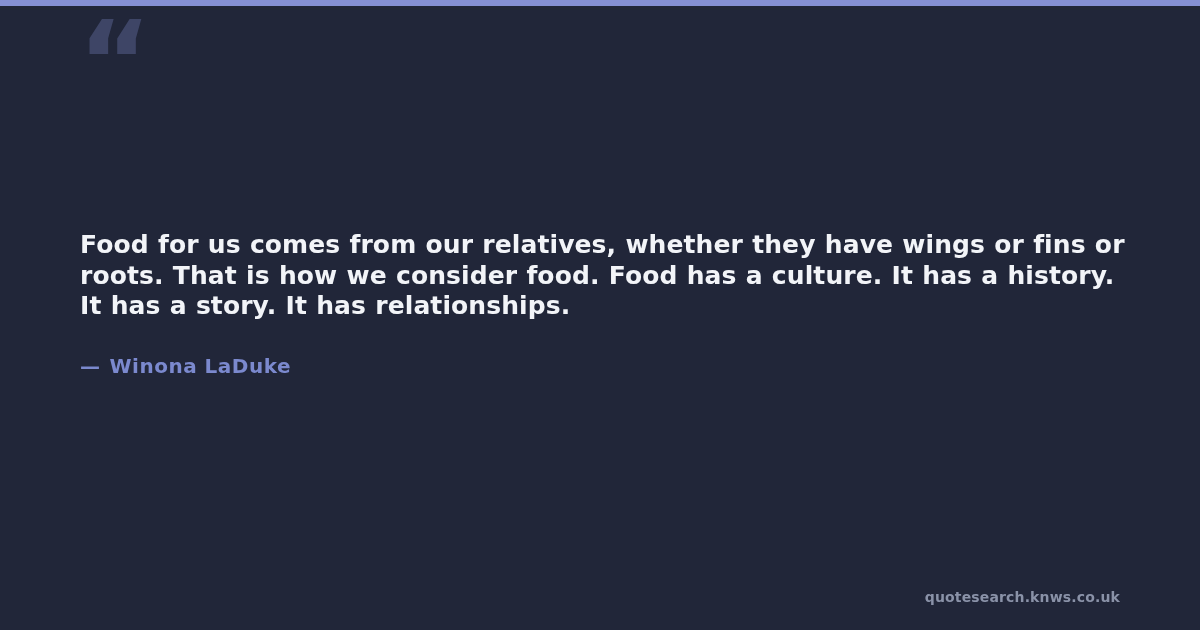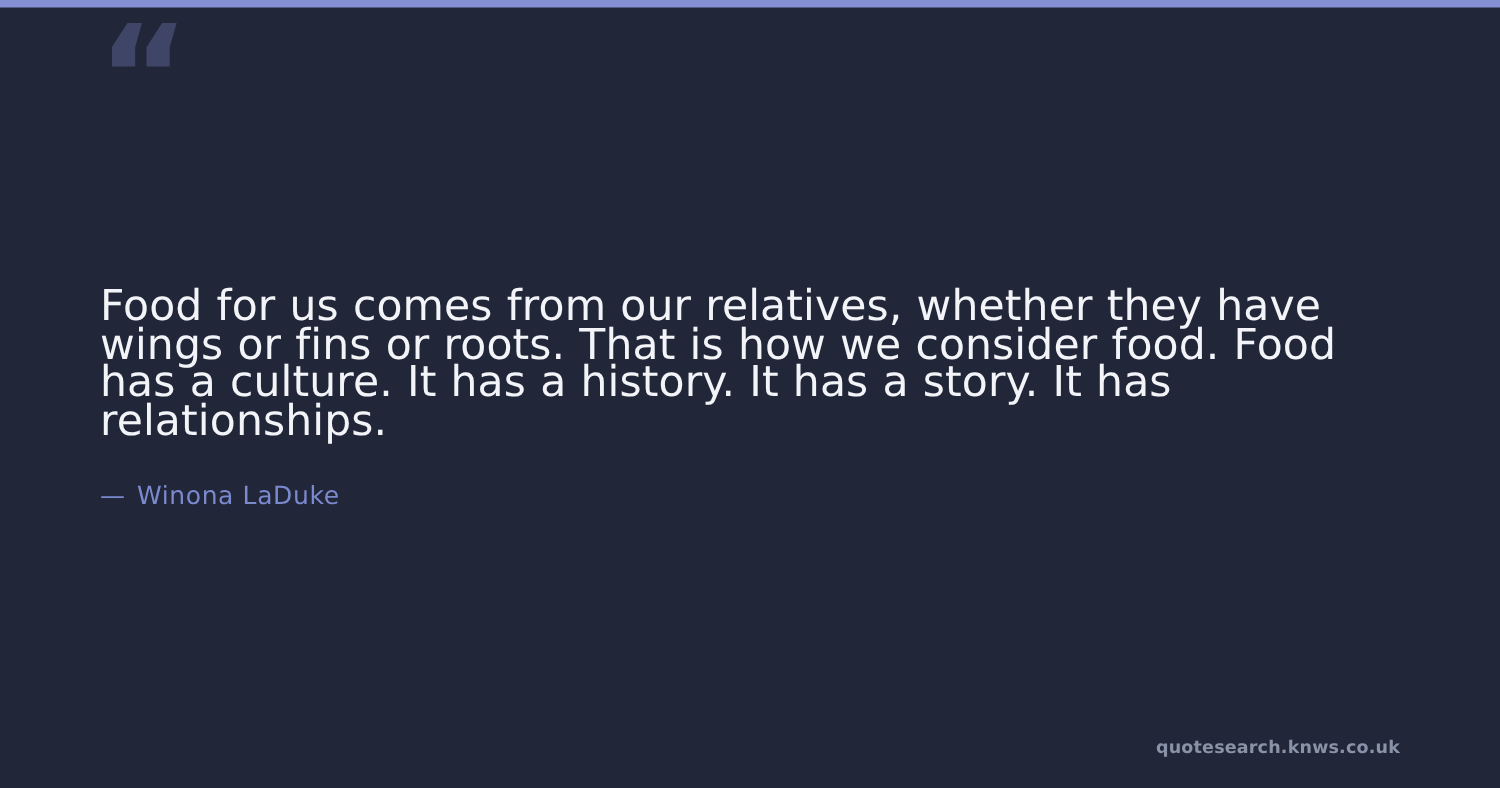--- a/index.html
+++ b/index.html
@@ -52,33 +52,33 @@
   
   .quote-block {
     position: absolute;
     left: 80px;
     top: 230px;
     width: 1050px;
   }
 
   .quote-text {
     font-family: "DejaVu Sans", "Liberation Sans", sans-serif;
-    font-size: 34px;
+    font-size: 25px;
     line-height: 30.5px;
-    font-weight: 400;
+    font-weight: 700;
     color: #f2f4f8;
     letter-spacing: 0.1px;
     word-spacing: 0.4px;
   }
 
   .attribution {
     margin-top: 32px;
     font-family: "DejaVu Sans", "Liberation Sans", sans-serif;
     font-size: 20px;
-    font-weight: 400;
+    font-weight: 700;
     color: #7b89ce;
     letter-spacing: 0.5px;
     white-space: nowrap;
   }
 
   .attribution .dash {
     margin-right: 9px;
   }
 
   

